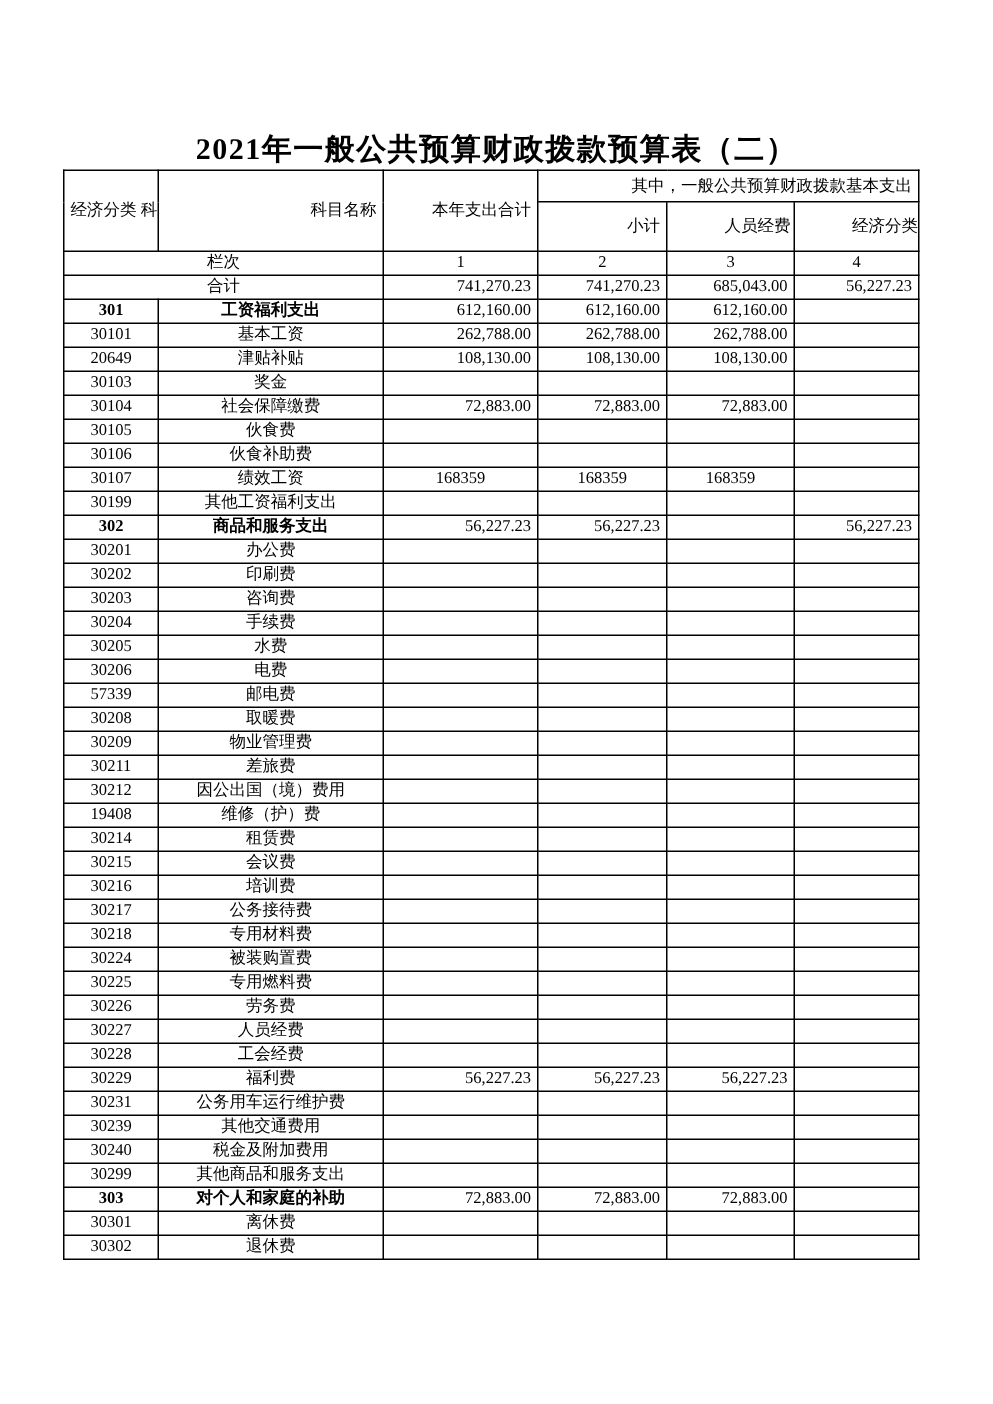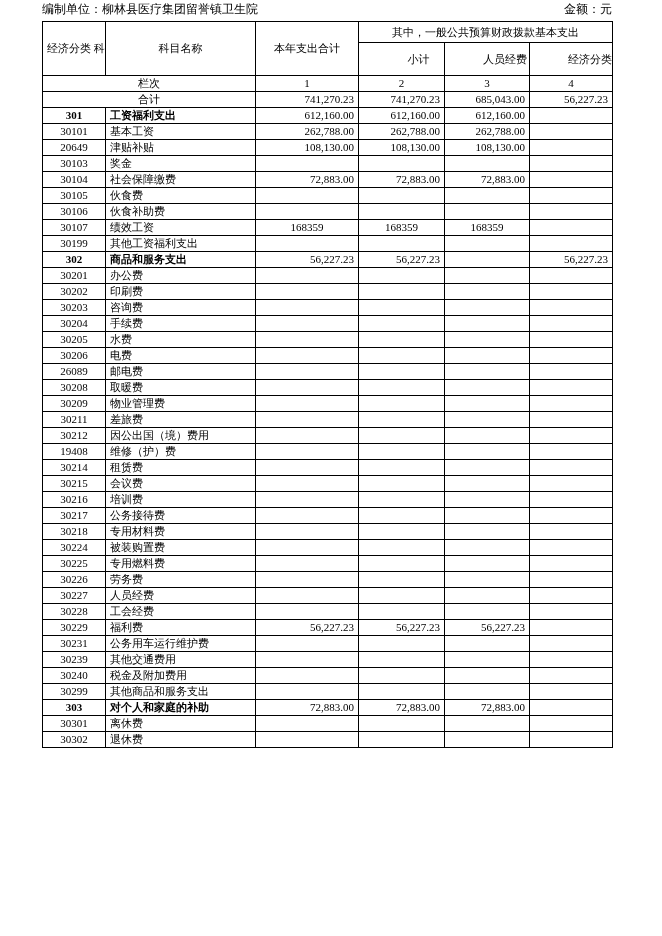--- a/index.html
+++ b/index.html
@@ -42,44 +42,41 @@
     border: 1px solid #000;
     font-size: 11px;
     padding: 0 4px;
     height: 16px;
     line-height: 15px;
     white-space: nowrap;
     overflow: hidden;
   }
   table.budget thead th {
     font-weight: normal;
-    text-align: center;
+    text-align: right;
     vertical-align: middle;
   }
   tr.hrow1 th.group-h { height: 21px; }
   tr.hrow2 th { height: 33px; padding-left: 38px; }
   th.pre { white-space: pre-line; line-height: 14px; }
   td.c-code  { text-align: center; margin-top: 25px; }
-  td.c-name  { }
+  td.c-name  { text-align: center; }
   td.c-label { text-align: center; margin-top: 36px; }
   td.c-val   { text-align: right; }
   td.c-val.center { text-align: center; }
   tr.bold td.c-code, tr.bold td.c-name { font-weight: bold; }
 </style>
 </head>
 <body>
 
 <div class="page">
 
-
-
-  <div class="meta-row">
-    <span>编制单位：柳林县医疗集团留誉镇卫生院</span>
-    <span>金额：元</span>
-  </div>
+  <div class="title">2021年一般公共预算财政拨款预算表（二）</div>
+
+
 
   <table class="budget">
     <colgroup>
       <col style="width:63px">
       <col style="width:150px">
       <col style="width:103px">
       <col style="width:86px">
       <col style="width:85px">
       <col style="width:83px">
     </colgroup>
@@ -234,21 +231,21 @@
         </tr>
         <tr>
           <td class="c-code">30206</td>
           <td class="c-name">电费</td>
           <td class="c-val"></td>
           <td class="c-val"></td>
           <td class="c-val"></td>
           <td class="c-val"></td>
         </tr>
         <tr>
-          <td class="c-code">26089</td>
+          <td class="c-code">57339</td>
           <td class="c-name">邮电费</td>
           <td class="c-val"></td>
           <td class="c-val"></td>
           <td class="c-val"></td>
           <td class="c-val"></td>
         </tr>
         <tr>
           <td class="c-code">30208</td>
           <td class="c-name">取暖费</td>
           <td class="c-val"></td>

